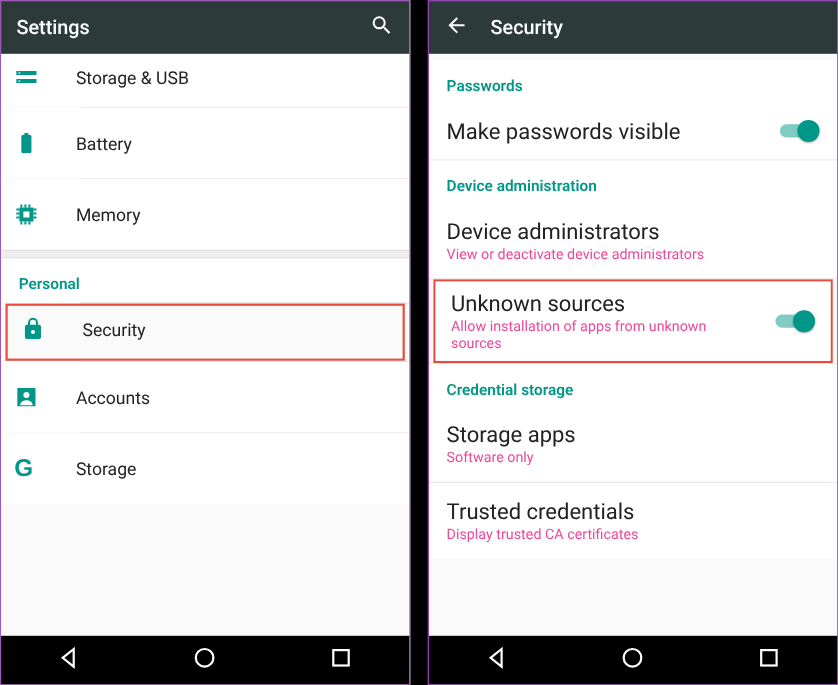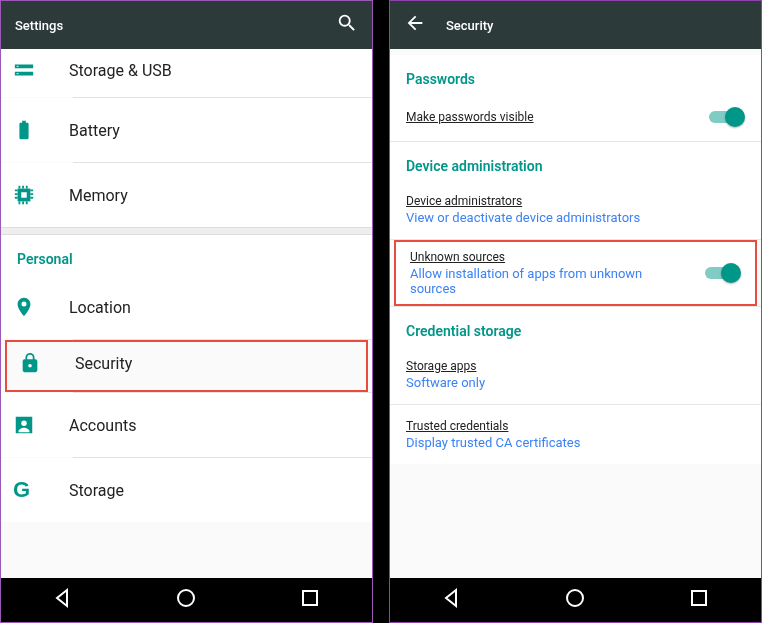--- a/index.html
+++ b/index.html
@@ -26,21 +26,21 @@
       background: #2d3a3a;
       color: #fff;
       height: 48px;
       display: flex;
       align-items: center;
       padding: 0 14px;
       gap: 20px;
       flex-shrink: 0;
     }
     .appbar .title {
-      font-size: 13px;
+      font-size: 18px;
       font-weight: 500;
       flex: 1;
     }
     .appbar svg { fill: #fff; }
     .content {
       flex: 1;
       overflow: hidden;
       background: #fafafa;
     }
     .list-item {
@@ -88,27 +88,26 @@
     
     .setting-row {
       padding: 14px 16px;
       background: #fff;
       display: flex;
       align-items: center;
       gap: 12px;
     }
     .setting-row .txt { flex: 1; }
     .setting-row .primary {
-      font-size: 12px;
+      font-size: 20px;
       color: #222;
-      text-decoration: underline;
     }
     .setting-row .secondary {
       font-size: 13px;
-      color: #3b82f6;
+      color: #ec4899;
       margin-top: 2px;
     }
     .sec-header {
       color: #009688;
       font-size: 14px;
       font-weight: 600;
       padding: 16px 32px 6px 16px;
       background: #fff;
     }
     .r-divider { height: 1px; background: #e6e6e6; }
@@ -186,28 +185,20 @@
             <rect x="9" y="9" width="6" height="6" fill="#fff"></rect>
             <path d="M7 2v3M11 2v3M15 2v3M7 19v3M11 19v3M15 19v3M2 7h3M2 11h3M2 15h3M19 7h3M19 11h3M19 15h3" stroke="#009688" stroke-width="2"></path>
           </svg>
       </span>
       <span class="label">Memory</span>
     </div>
 
     <div class="section-divider"></div>
     <div class="category-header">Personal</div>
 
-    <div class="list-item">
-      <span class="icon-slot">
-        <svg width="22" height="22" viewBox="0 0 24 24">
-            <path d="M12 2C8.13 2 5 5.13 5 9c0 5.25 7 13 7 13s7-7.75 7-13c0-3.87-3.13-7-7-7zm0 9.5A2.5 2.5 0 1112 6a2.5 2.5 0 010 5.5z"></path>
-          </svg>
-      </span>
-      <span class="label">Location</span>
-    </div>
     <div class="divider"></div>
 
     <div class="highlight-box">
       <div class="list-item">
         <span class="icon-slot">
           <svg width="22" height="22" viewBox="0 0 24 24">
               <path d="M18 8h-1V6a5 5 0 00-10 0v2H6a2 2 0 00-2 2v10a2 2 0 002 2h12a2 2 0 002-2V10a2 2 0 00-2-2zM9 6a3 3 0 116 0v2H9V6zm3 11a2 2 0 110-4 2 2 0 010 4z"></path>
             </svg>
         </span>
         <span class="label">Security</span>

